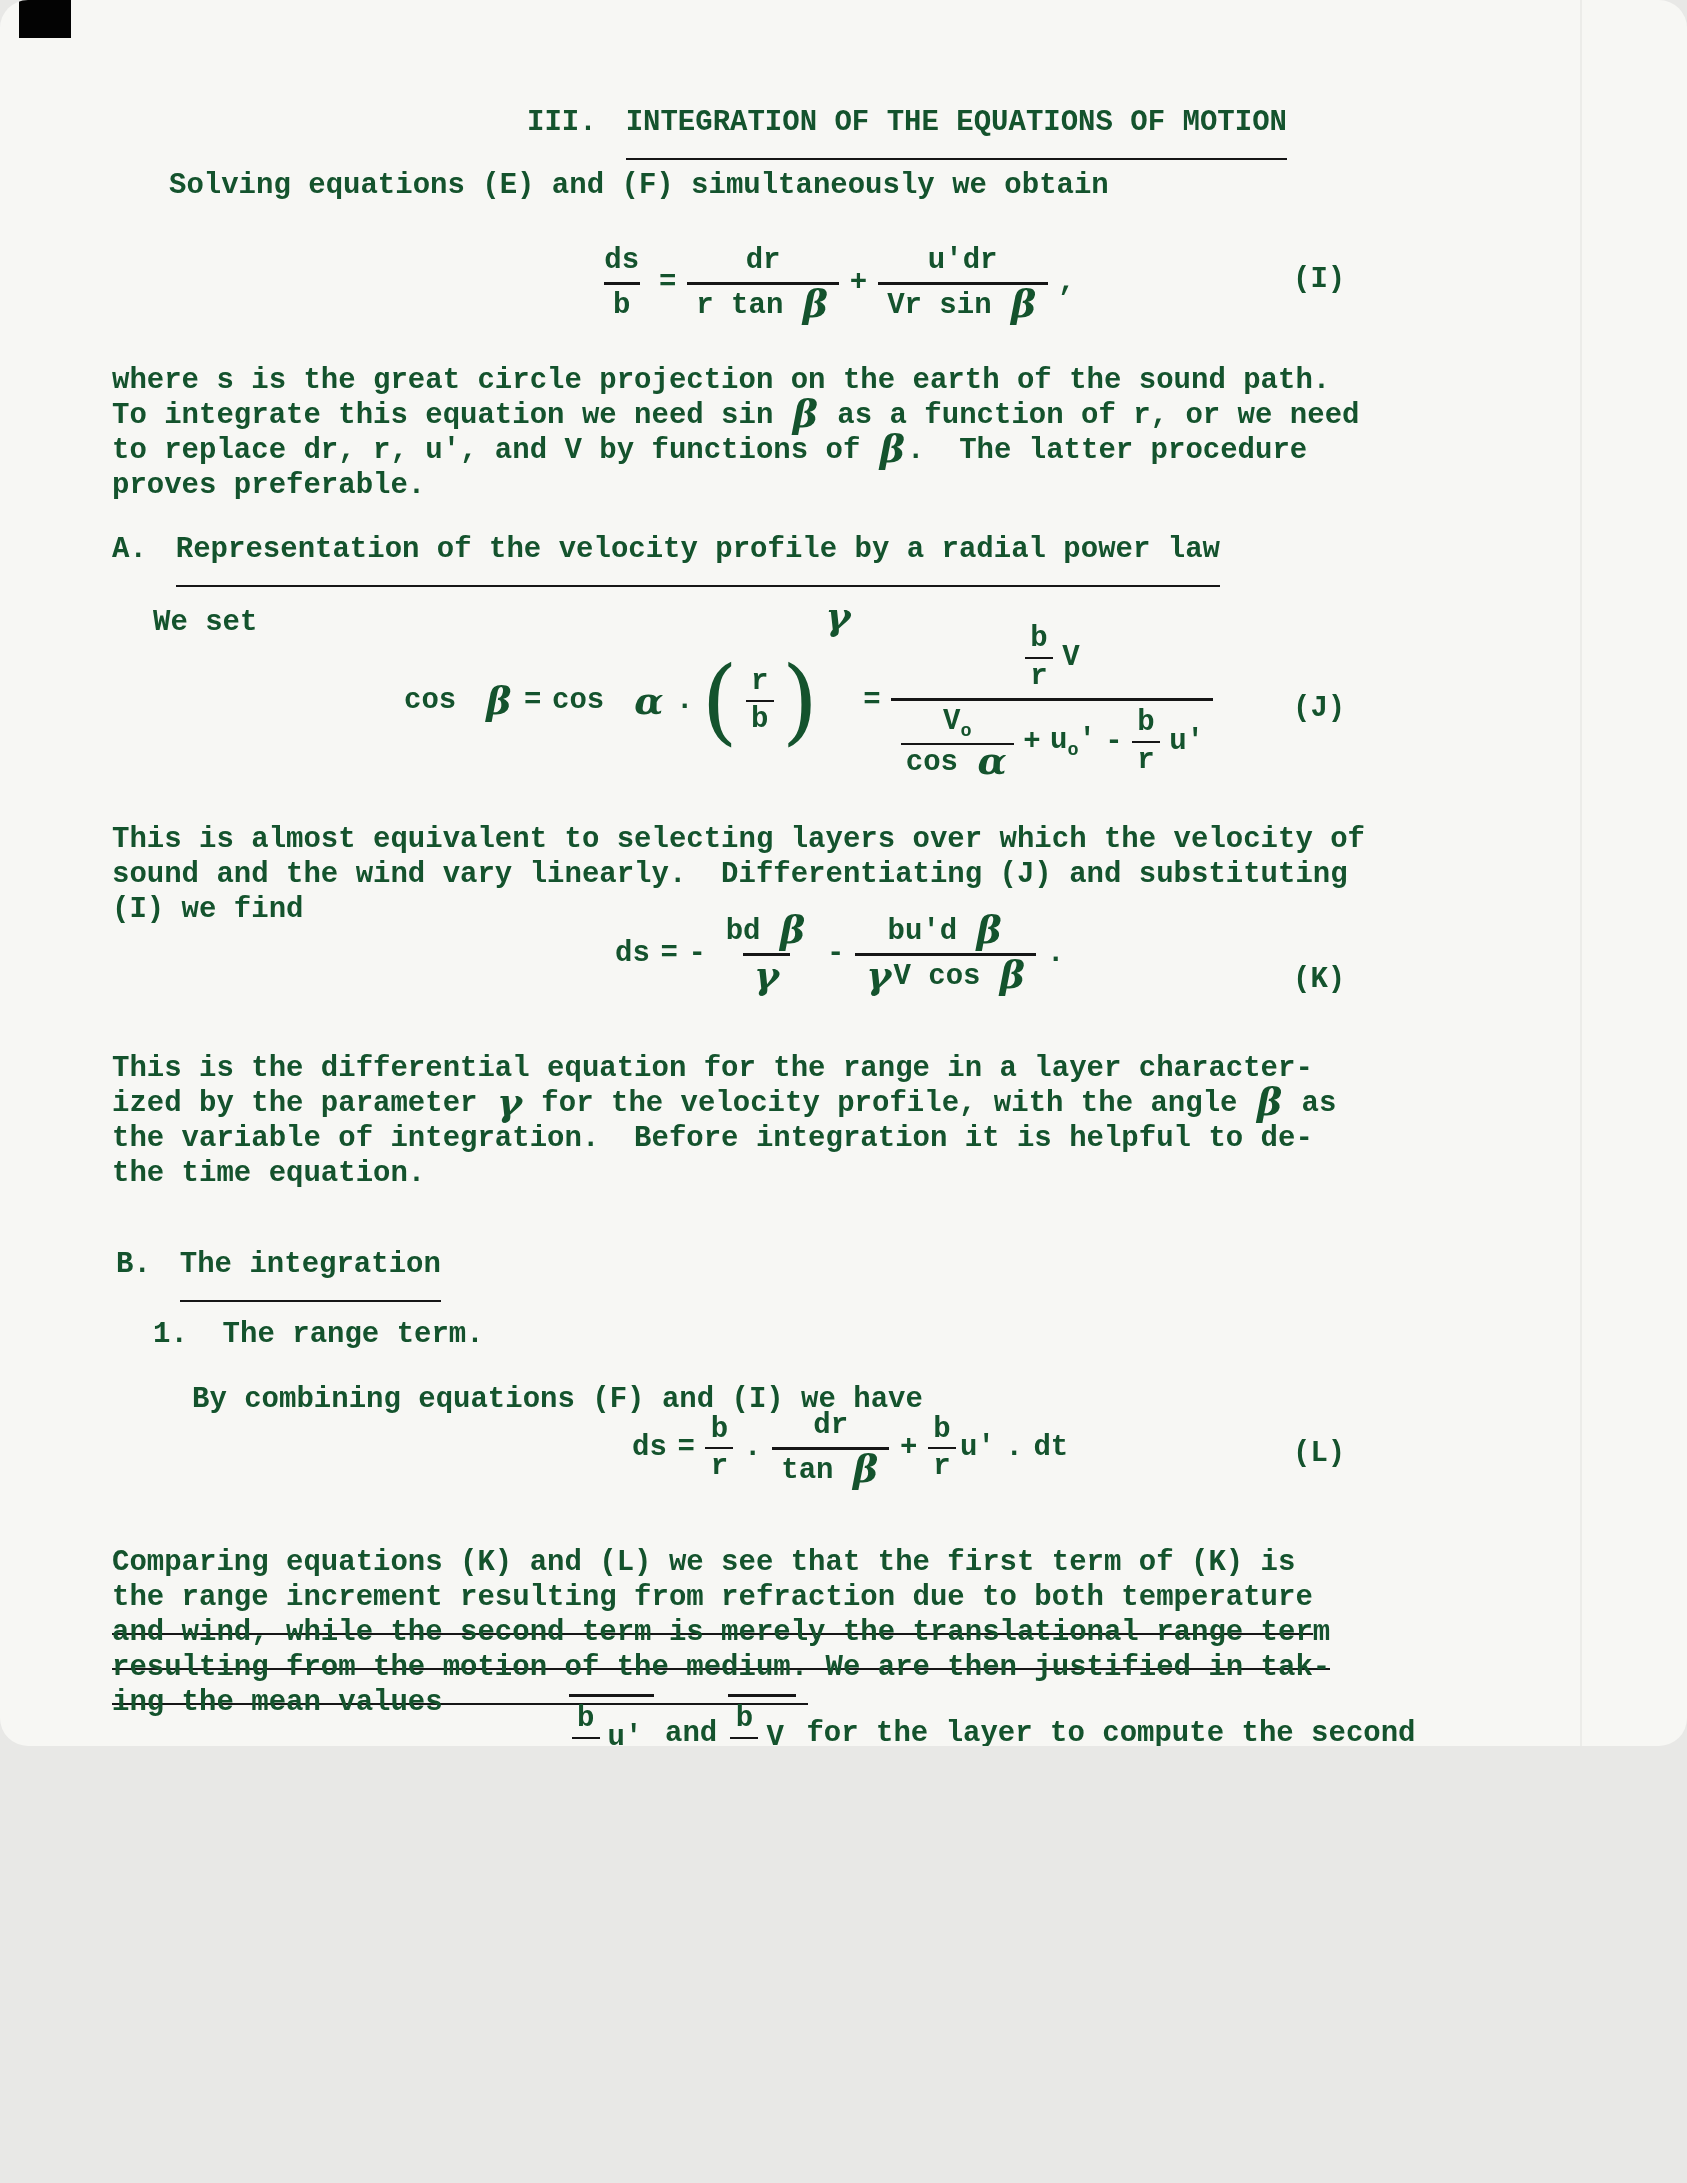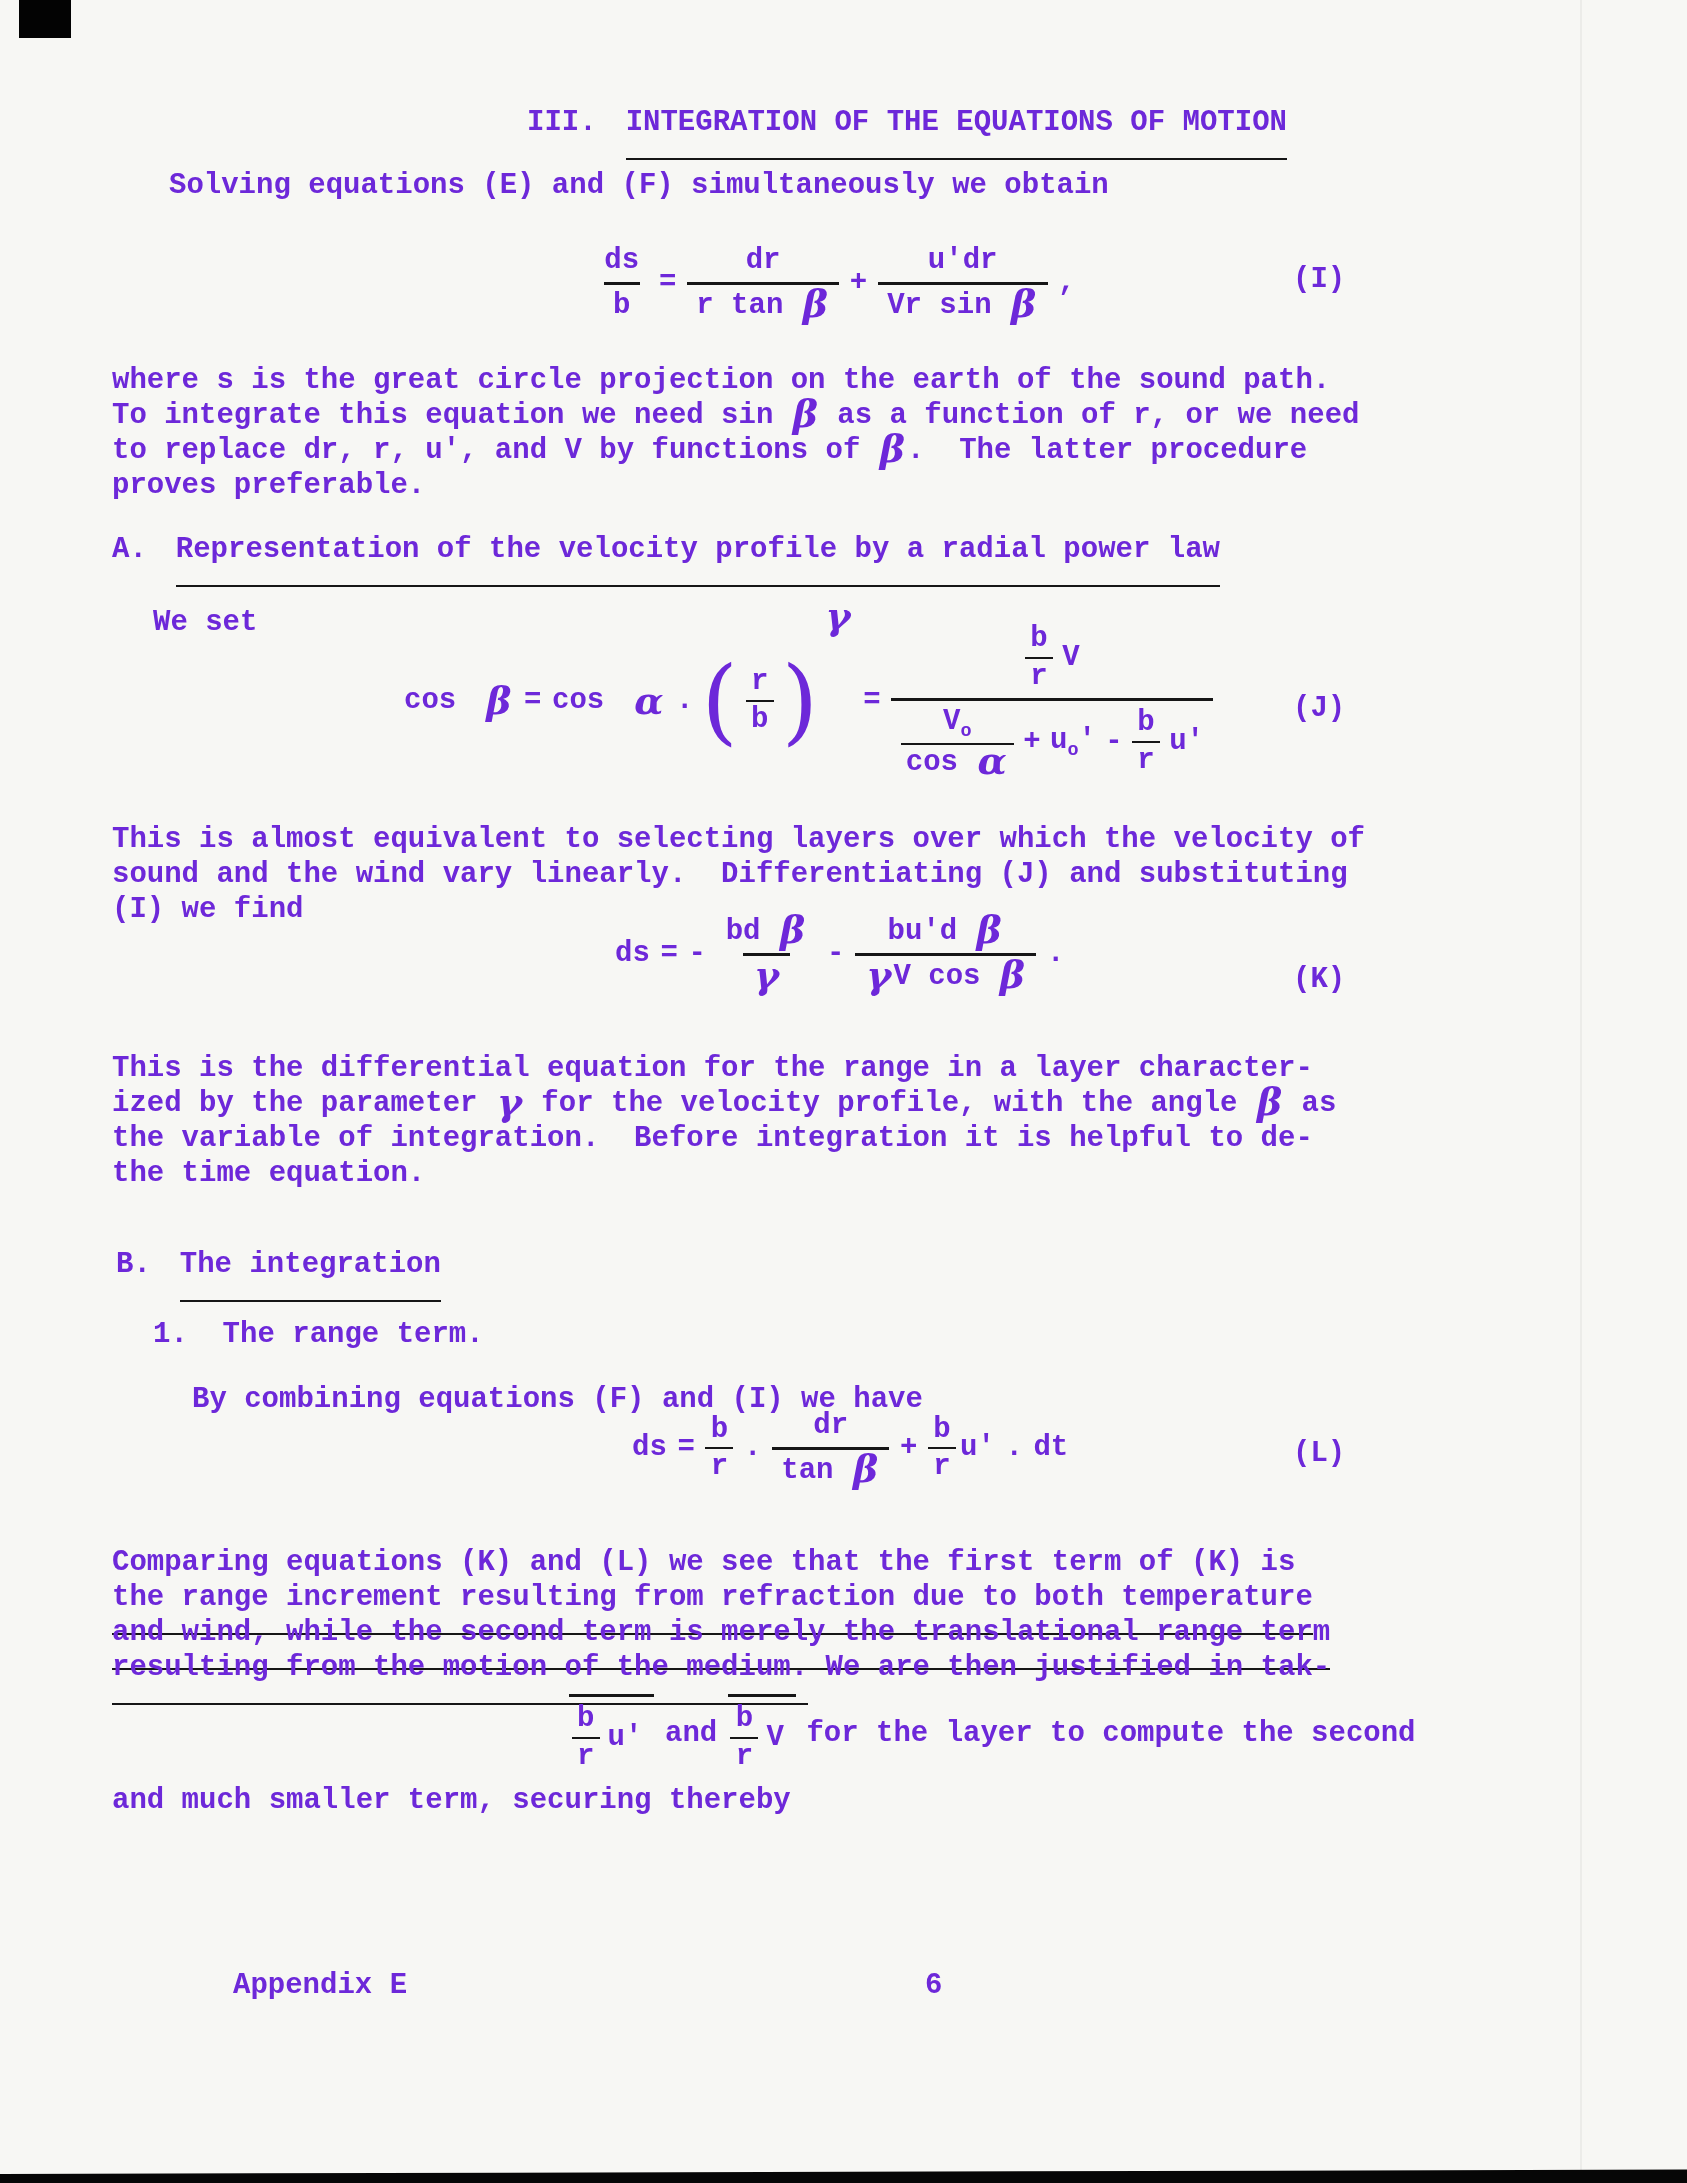--- a/index.html
+++ b/index.html
@@ -1,18 +1,18 @@
 <!DOCTYPE html>
 <html style="font-size:10.6px"><head>
 <meta charset="utf-8">
 <style>
   html,body{margin:0;padding:0;background:#e8e8e6;}
-  .page{position:relative;width:1687px;height:2183px;background:#f7f7f4;overflow:hidden;
+  .page{position:relative;width:1687px;height:1746px;background:#f7f7f4;overflow:hidden;
         font-family:"Liberation Mono","DejaVu Sans Mono",monospace;font-weight:bold;
-        color:#6d28d9;font-size:29px;}
+        color:#14532d;font-size:29px;border-radius:28px;}
   .abs{position:absolute;}
   .t{white-space:pre;}
   .para .line{line-height:35px;white-space:pre;}
   .ul{border-bottom:2.6px solid #161616;padding-bottom:19px;}
   .gk{font-family:"DejaVu Serif",serif;font-style:italic;font-weight:bold;
       font-size:38px;line-height:0.8;display:inline-block;vertical-align:-4px;padding:0 2px;}
   sub{font-size:18.5px;}
   
   .eqrow{display:flex;align-items:center;gap:10.6px;line-height:1.15;}
   .frac{display:inline-flex;flex-direction:column;align-items:center;}
@@ -182,20 +182,21 @@
     <span class="t">.</span>
     <span class="t">dt</span>
   </div>
   <div class="abs eqlabel t" style="top:1437px">(L)</div>
 
   <div class="abs para" style="left:112px;top:1545px">
     <div class="line">Comparing equations (K) and (L) we see that the first term of (K) is</div>
     <div class="line"><span class="ul t">the range increment resulting from refraction due to both temperature</span></div>
     <div class="line"><span class="ul t">and wind, while the second term is merely the translational range term</span></div>
     <div class="line"><span class="ul t">resulting from the motion of the medium.</span><span class="t"> We are then justified in tak-</span></div>
+    <div class="line">ing the mean values</div>
   </div>
 
   <div class="abs eqrow" style="left:569px;top:1694px">
     <span class="obar">
       <span class="frac small">
         <span class="num t">b</span>
         <span class="den t">r</span>
       </span>
       <span class="t">u'</span>
     </span>

